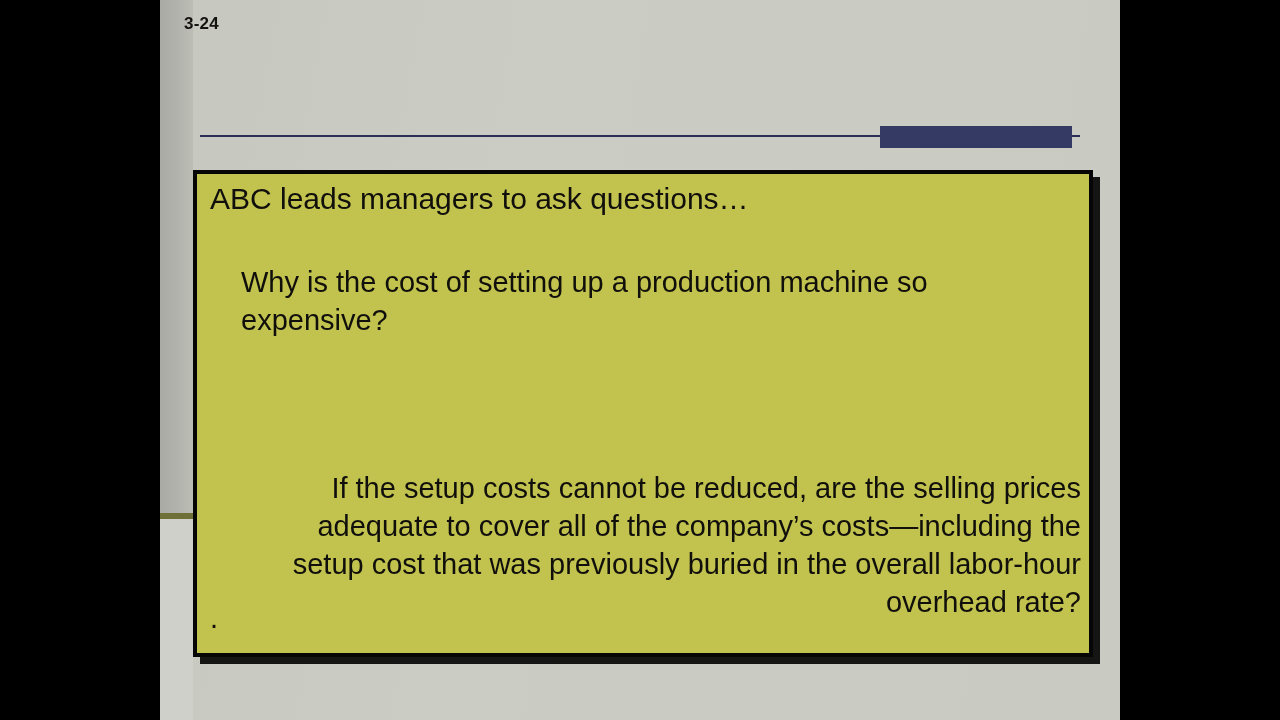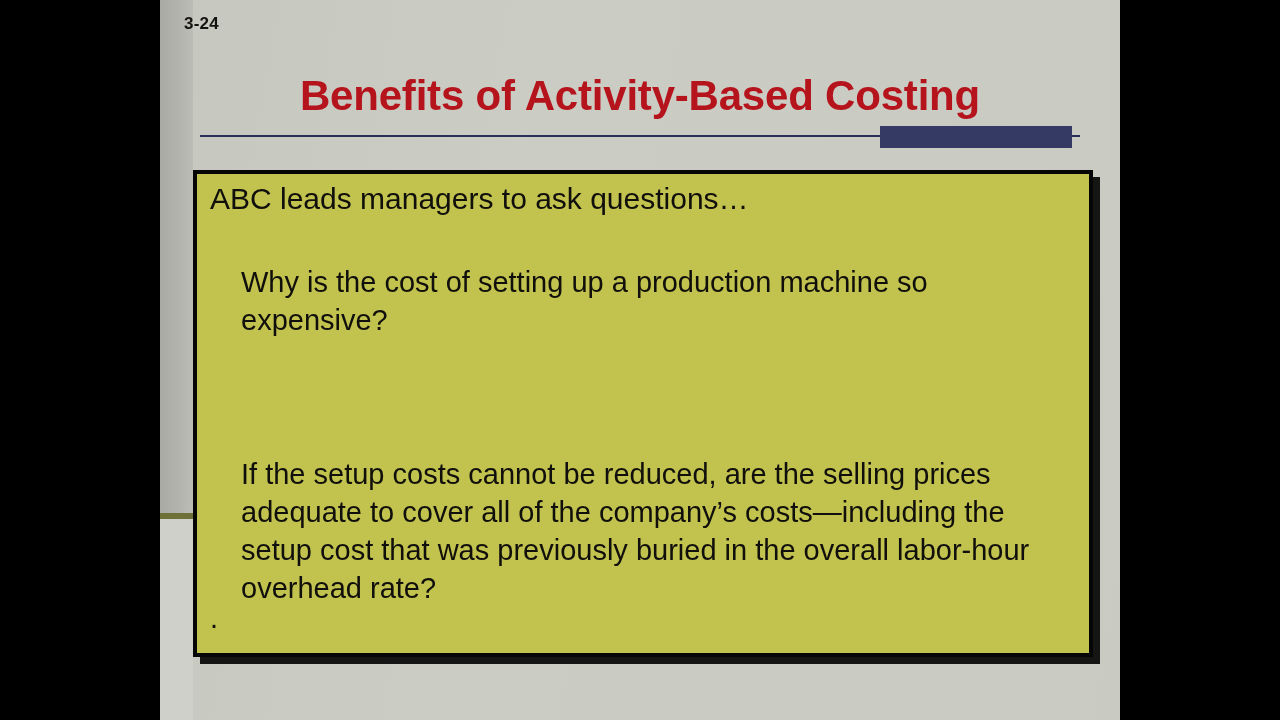--- a/index.html
+++ b/index.html
@@ -126,21 +126,21 @@
   .card-para {
     position: absolute;
     left: 44px;
     width: 840px;
     font-size: 29px;
     line-height: 38px;
     color: #100f0b;
   }
   #para-1 { top: 60px; }
   #para-2 { top: 182px; }
-  #para-3 { top: 252px; }
+  #para-3 { top: 266px; text-align: right; }
 
   #card-trailing-dot {
     position: absolute;
     left: 13px;
     top: 430px;
     font-size: 29px;
     line-height: 1;
     color: #100f0b;
   }
 
@@ -161,21 +161,20 @@
 <div id="viewport">
 
   <div id="slide">
 
     <div id="left-band"></div>
     <div id="left-band-foot"></div>
     <div id="left-band-under"></div>
 
     <div id="slide-number">3-24</div>
 
-    <h1 id="slide-title">Benefits of Activity-Based Costing</h1>
 
     <div id="title-rule"></div>
     <div id="title-rule-cap"></div>
 
     <div id="content-card">
 
       <div id="card-heading">ABC leads managers to ask questions…</div>
 
       <p id="para-1" class="card-para"> Why is the cost of setting up a production machine so expensive?</p>
 

